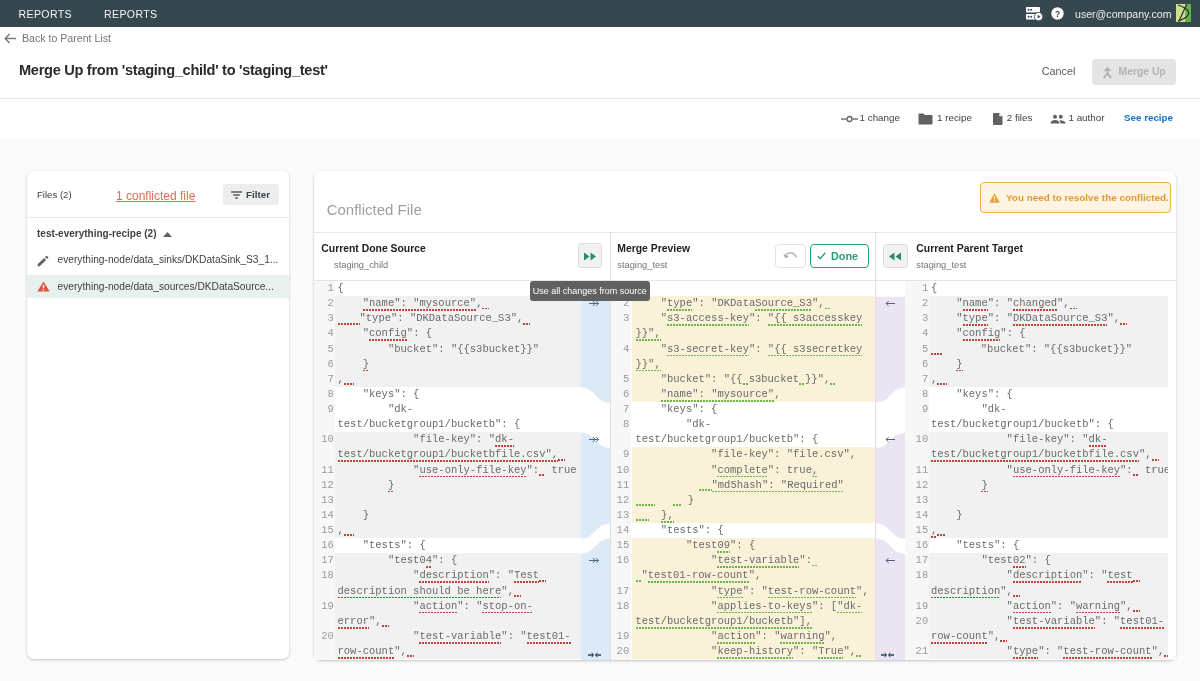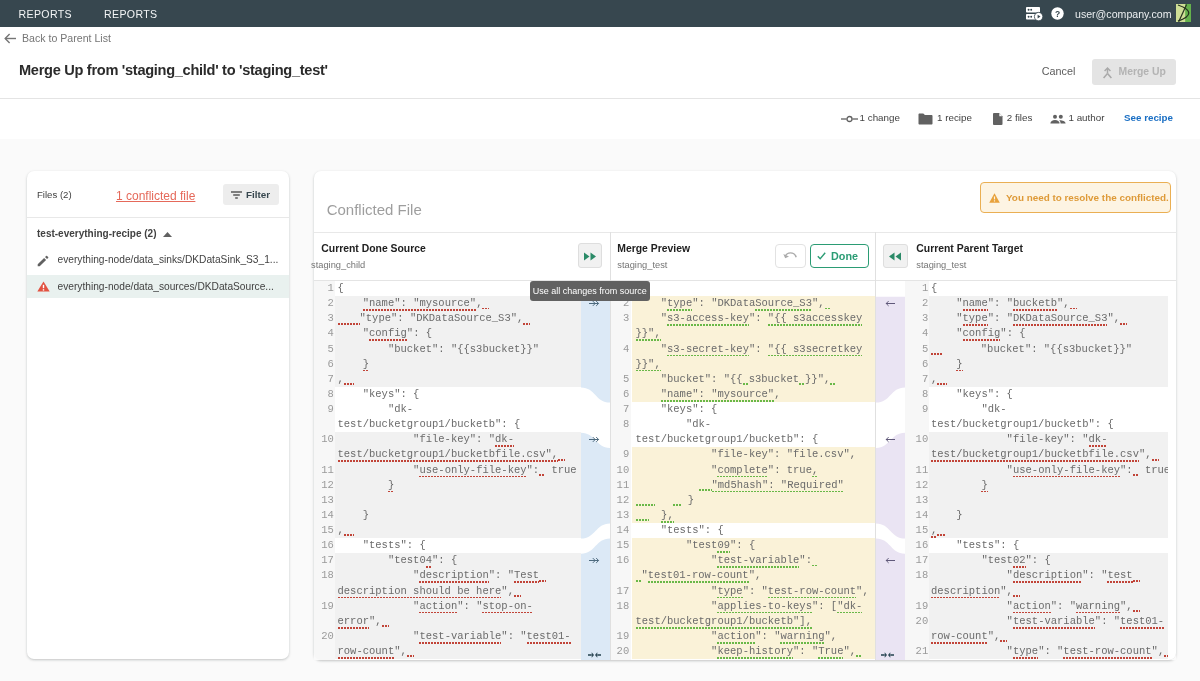--- a/index.html
+++ b/index.html
@@ -158,21 +158,21 @@
 <div class="abs" style="left:988.6px;top:192.6px">
       <svg width="11" height="10" viewBox="0 0 11 10">
         <path fill="#e8a23c" d="M5.5,0.3 L10.8,9.7 H0.2 Z"></path>
         <rect x="4.9" y="3.4" width="1.2" height="3" fill="#fdf4e3"></rect>
         <rect x="4.9" y="7.3" width="1.2" height="1.2" fill="#fdf4e3"></rect>
       </svg>
     </div>
 <div class="abs" style="left:1006px;top:192.4px;color:#de9a38;font-size:9.9px;font-weight:700">You need to resolve the conflicted.</div>
 <div class="abs" style="left:314px;top:231.5px;width:862px;height:1px;background:#e8e8e8"></div>
 <div class="abs" style="left:321.3px;top:243px;color:#212121;font-size:10.4px;font-weight:700">Current Done Source</div>
-<div class="abs" style="left:311px;top:259.5px;color:#757575;font-size:9.3px">staging_child</div>
+<div class="abs" style="left:334px;top:259.5px;color:#757575;font-size:9.3px">staging_child</div>
 <div class="abs" style="left:578.3px;top:243.3px;width:23.4px;height:25px;background:#f1f1f1;border:1px solid #dedede;border-radius:3px"></div>
 <div class="abs" style="left:584px;top:251.5px">
       <svg width="12" height="9" viewBox="0 0 12 9">
         <g fill="#2a8a67">
           <path d="M0,0.4 L5.5,4.5 L0,8.6 Z"></path>
           <path d="M6.5,0.4 L12,4.5 L6.5,8.6 Z"></path>
         </g>
       </svg>
     </div>
 <div class="abs" style="left:617.3px;top:243px;color:#212121;font-size:10.4px;font-weight:700">Merge Preview</div>
@@ -293,21 +293,21 @@
 <div class="cnum" style="top:583.50px;left:601.2px;width:28px">17</div>
 <div class="crow" style="top:598.62px;left:631.5px;width:244.0px;background:#faf2d8;"><span style="padding-left:4px">            "<i class="v">applies-to-keys</i>": [<i class="v">"dk-</i></span></div>
 <div class="cnum" style="top:598.62px;left:601.2px;width:28px">18</div>
 <div class="crow" style="top:613.74px;left:631.5px;width:244.0px;background:#faf2d8;"><span style="padding-left:4px"><i class="v">test/bucketgroup1/bucketb"],</i></span></div>
 <div class="crow" style="top:628.86px;left:631.5px;width:244.0px;background:#faf2d8;"><span style="padding-left:4px">            "<i class="v">action</i>": "<i class="v">warning</i>",</span></div>
 <div class="cnum" style="top:628.86px;left:601.2px;width:28px">19</div>
 <div class="crow" style="top:643.98px;left:631.5px;width:244.0px;background:#faf2d8;"><span style="padding-left:4px">            "<i class="v">keep-history</i>": "<i class="v">True</i>",<b class="n" style="width:5px"></b></span></div>
 <div class="cnum" style="top:643.98px;left:601.2px;width:28px">20</div>
 <div class="crow" style="top:281.10px;left:929px;width:239px;background:#ffffff;"><span style="padding-left:2px">{</span></div>
 <div class="cnum" style="top:281.10px;left:900.2px;width:28px">1</div>
-<div class="crow" style="top:296.22px;left:929px;width:239px;background:#f1f1f1;"><span style="padding-left:2px">    "<i class="u">name</i>": "<i class="u">bucketb</i>",<b class="m" style="width:7px"></b></span></div>
+<div class="crow" style="top:296.22px;left:929px;width:239px;background:#f1f1f1;"><span style="padding-left:2px">    "<i class="u">name</i>": "<i class="u">changed</i>",<b class="m" style="width:7px"></b></span></div>
 <div class="cnum" style="top:296.22px;left:900.2px;width:28px">2</div>
 <div class="crow" style="top:311.34px;left:929px;width:239px;background:#f1f1f1;"><span style="padding-left:2px">    "<i class="u">type</i>": "<i class="u">DKDataSource_S3</i>",<b class="m" style="width:7px"></b></span></div>
 <div class="cnum" style="top:311.34px;left:900.2px;width:28px">3</div>
 <div class="crow" style="top:326.46px;left:929px;width:239px;background:#f1f1f1;"><span style="padding-left:2px">    "<i class="u">config</i>": {</span></div>
 <div class="cnum" style="top:326.46px;left:900.2px;width:28px">4</div>
 <div class="crow" style="top:341.58px;left:929px;width:239px;background:#f1f1f1;"><span style="padding-left:2px"><b class="m" style="width:12px"></b>      "bucket": "{{s3bucket}}"</span></div>
 <div class="cnum" style="top:341.58px;left:900.2px;width:28px">5</div>
 <div class="crow" style="top:356.70px;left:929px;width:239px;background:#f1f1f1;"><span style="padding-left:2px">    <i class="u">}</i></span></div>
 <div class="cnum" style="top:356.70px;left:900.2px;width:28px">6</div>
 <div class="crow" style="top:371.82px;left:929px;width:239px;background:#f1f1f1;"><span style="padding-left:2px">,<b class="m" style="width:10px"></b></span></div>

